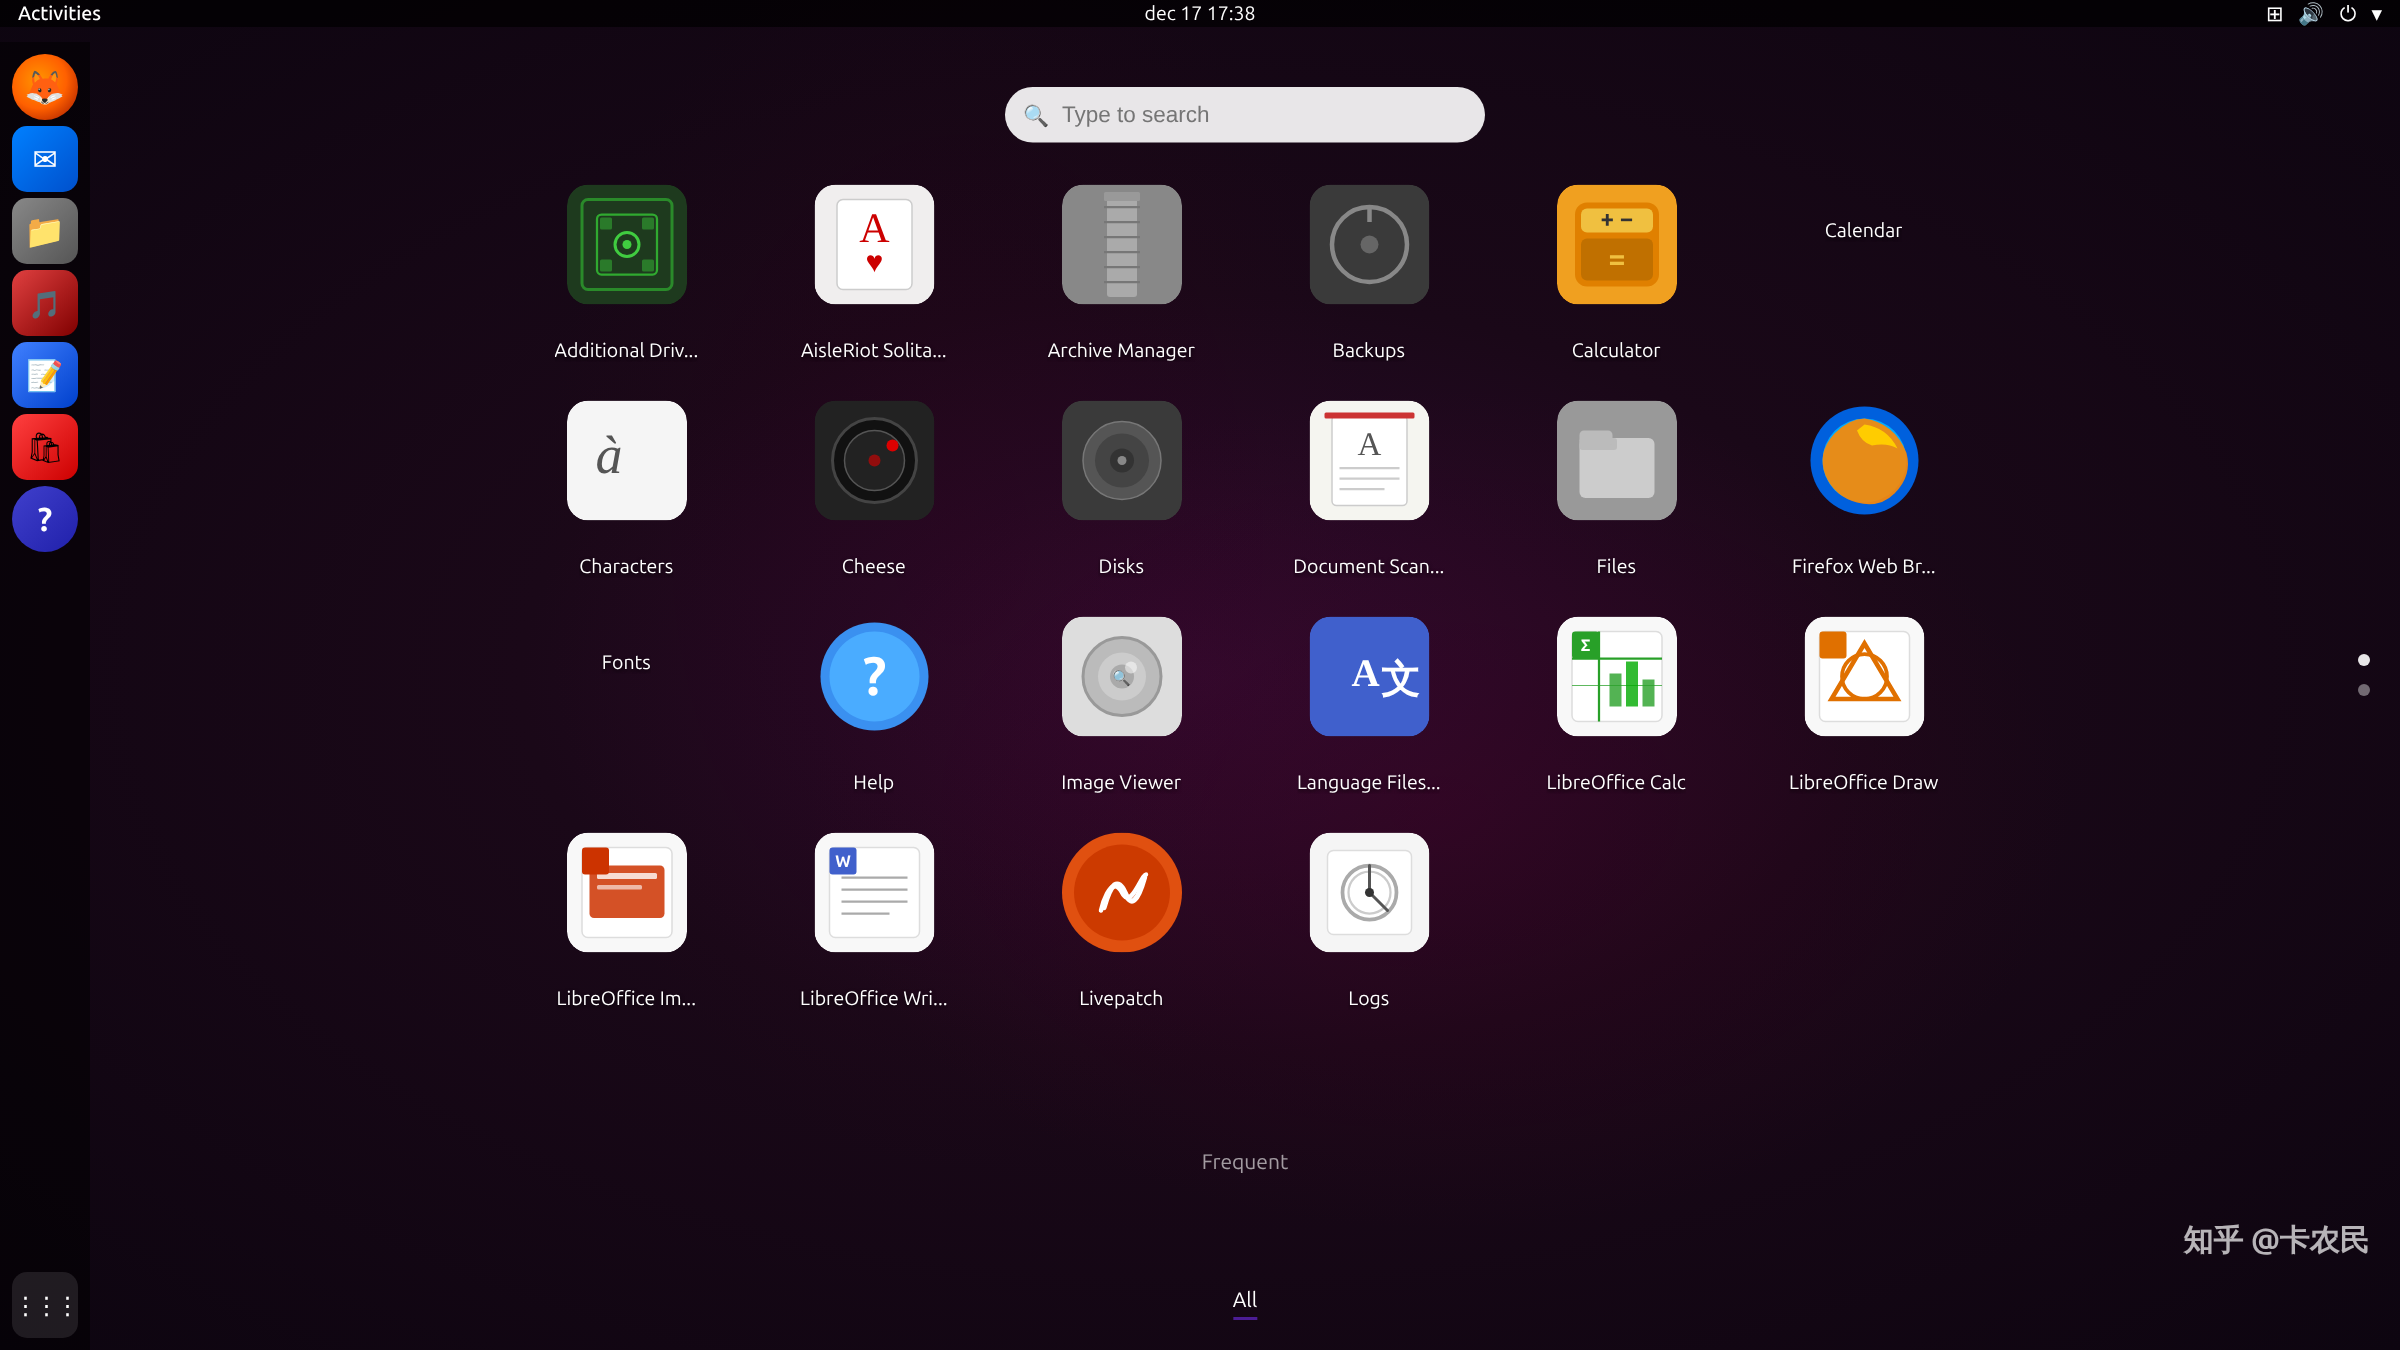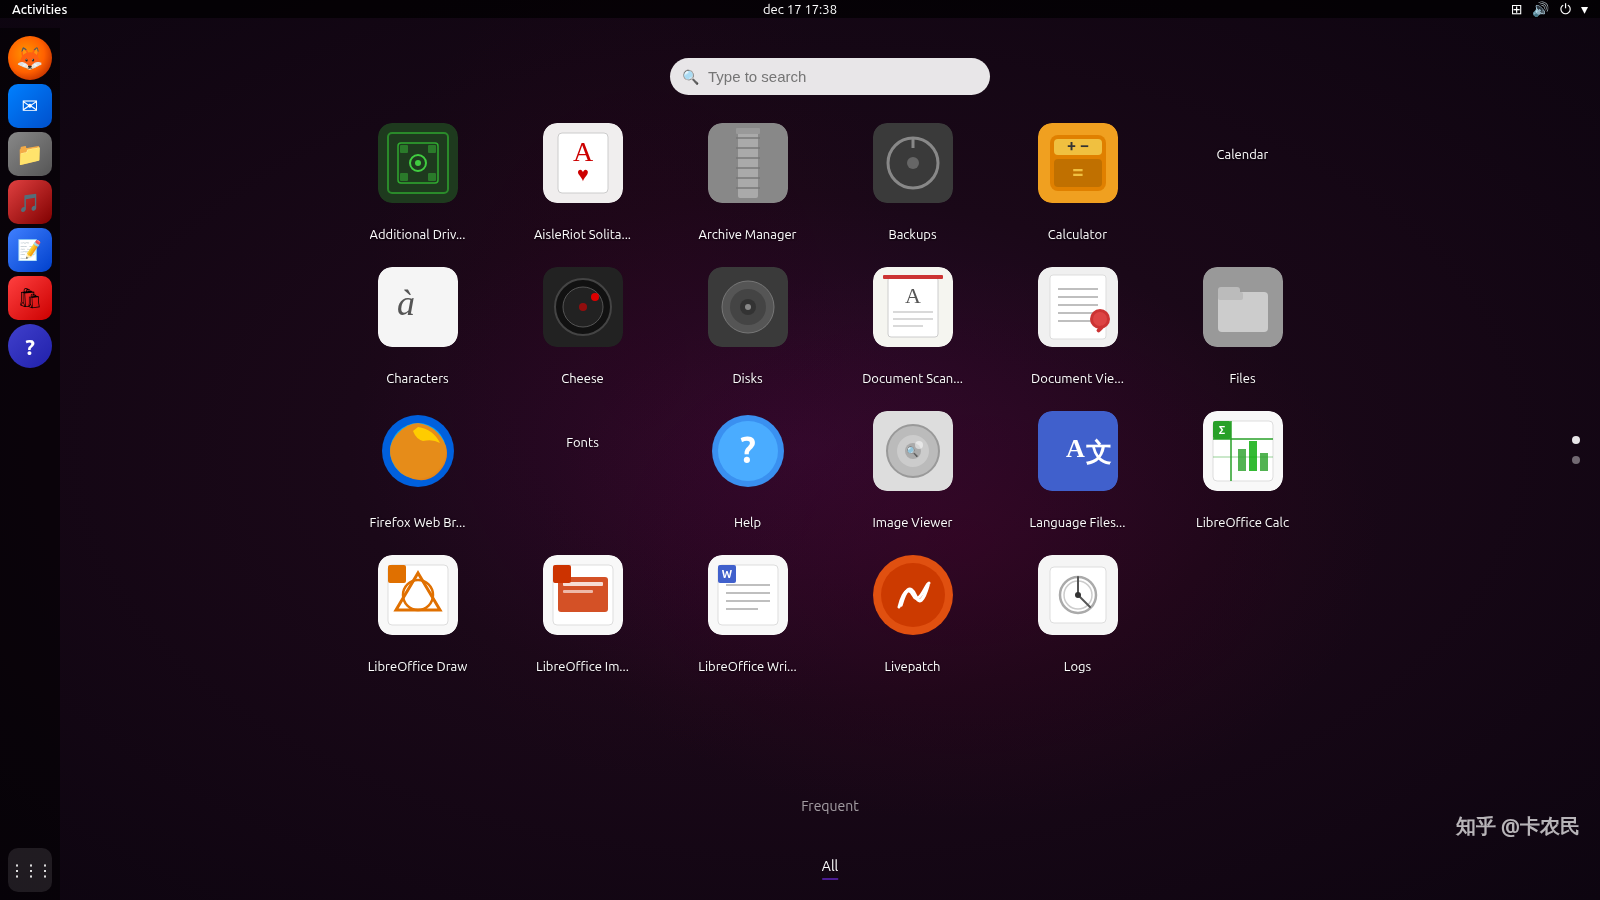--- a/index.html
+++ b/index.html
@@ -258,20 +258,21 @@
     }
     .tab-item {
       color: rgba(255,255,255,0.6);
       font-size: 14px;
       cursor: pointer;
       padding-bottom: 4px;
     }
     .tab-item.active {
       color: #fff;
       border-bottom: 2px solid #4c1d95;
+      margin-top: 32px;
     }
 
     
     .page-dots {
       position: absolute;
       right: 20px;
       top: 50%;
       transform: translateY(-50%);
       display: flex;
       flex-direction: column;
@@ -449,37 +450,20 @@
       <line x1="20" y1="52" x2="60" y2="52" stroke="#ccc" stroke-width="1.5"></line>
       <line x1="20" y1="59" x2="50" y2="59" stroke="#ccc" stroke-width="1.5"></line>
       <rect x="10" y="8" width="60" height="4" fill="#cc3333" rx="1"></rect>
     </svg>
         </div>
         <span class="app-label">Document Scan...</span>
       </div>
       <div class="app-item">
         <div class="app-icon">
           <svg width="80" height="80" viewBox="0 0 80 80">
-      <rect width="80" height="80" fill="#f0f0f0" rx="14"></rect>
-      <rect x="12" y="8" width="56" height="64" fill="white" stroke="#ddd" stroke-width="1" rx="3"></rect>
-      <line x1="20" y1="22" x2="60" y2="22" stroke="#aaa" stroke-width="1.5"></line>
-      <line x1="20" y1="30" x2="60" y2="30" stroke="#aaa" stroke-width="1.5"></line>
-      <line x1="20" y1="38" x2="60" y2="38" stroke="#aaa" stroke-width="1.5"></line>
-      <line x1="20" y1="46" x2="60" y2="46" stroke="#aaa" stroke-width="1.5"></line>
-      <line x1="20" y1="54" x2="60" y2="54" stroke="#aaa" stroke-width="1.5"></line>
-      <circle cx="62" cy="52" r="10" fill="#cc3333"></circle>
-      <circle cx="62" cy="52" r="7" fill="#dd4444"></circle>
-      <rect x="60" y="58" width="4" height="8" fill="#cc3333" rx="2" transform="rotate(45 62 62)"></rect>
-    </svg>
-        </div>
-        <span class="app-label">Document Vie...</span>
-      </div>
-      <div class="app-item">
-        <div class="app-icon">
-          <svg width="80" height="80" viewBox="0 0 80 80">
       <rect width="80" height="80" fill="#999" rx="14"></rect>
       <rect x="15" y="25" width="50" height="40" fill="#ccc" rx="4"></rect>
       <rect x="15" y="25" width="25" height="8" fill="#bbb" rx="2"></rect>
       <rect x="15" y="20" width="22" height="10" fill="#bbb" rx="3"></rect>
     </svg>
         </div>
         <span class="app-label">Files</span>
       </div>
       <div class="app-item">
         <div class="app-icon">

